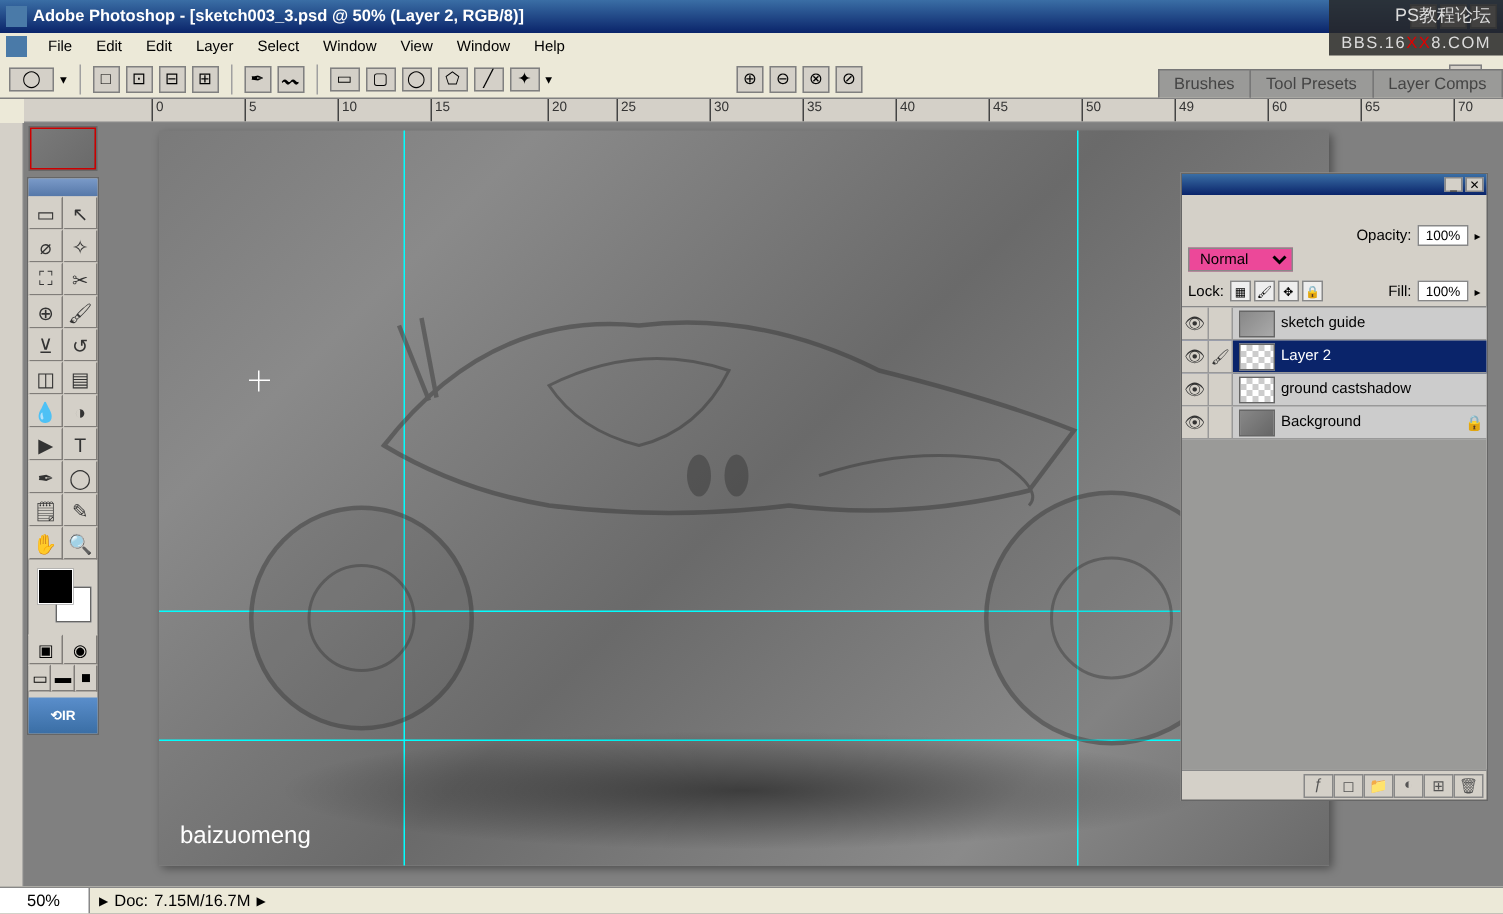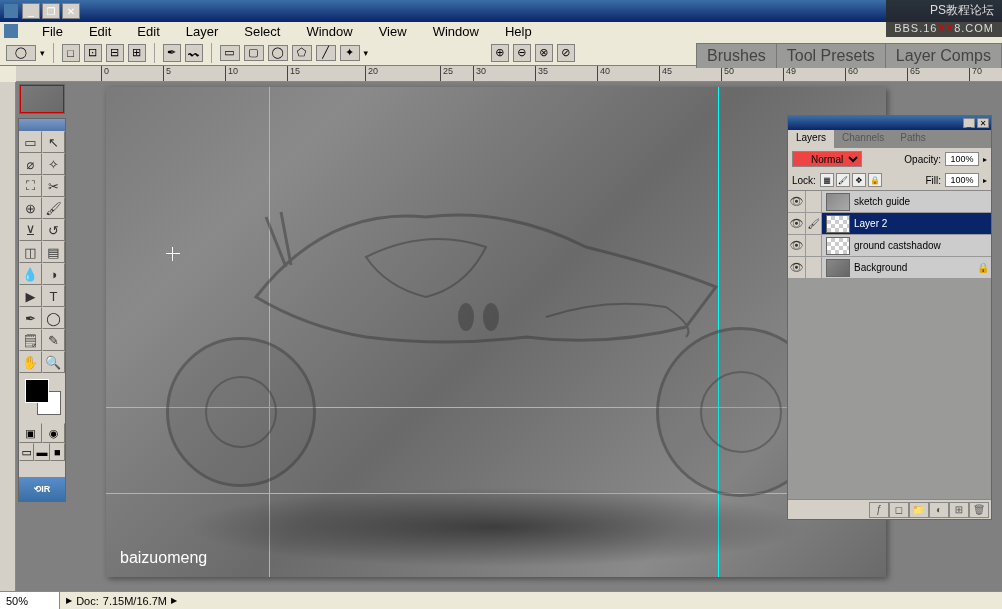--- a/index.html
+++ b/index.html
@@ -6,34 +6,34 @@
 body { background: #ece9d8; overflow: hidden; width: 1002px; height: 609px; position: relative; }
 
 .title-bar { height: 22px; background: linear-gradient(to bottom, #3a6ea5 0%, #0a246a 100%); color: white; display: flex; align-items: center; padding: 0 4px; }
 .title-bar .icon { width: 14px; height: 14px; background: #4a7aa8; margin-right: 4px; }
 .title-bar .title { flex: 1; font-weight: bold; font-size: 11px; }
 .win-controls { display: flex; gap: 2px; }
 .win-btn { width: 18px; height: 16px; background: #d4d0c8; border: 1px solid #808080; display: flex; align-items: center; justify-content: center; font-size: 10px; }
 
 .menu-bar { height: 18px; background: #ece9d8; display: flex; align-items: center; padding-left: 4px; gap: 0; }
 .menu-bar .ps-icon { width: 14px; height: 14px; background: #4a7aa8; margin-right: 6px; }
-.menu-item { padding: 4px 8px; cursor: pointer; font-size: 13px; margin-left: 10px; }
+.menu-item { padding: 4px 8px; cursor: pointer; font-size: 10px; }
 
 .options-bar { height: 26px; background: #ece9d8; border-bottom: 1px solid #808080; display: flex; align-items: center; padding: 0 6px; gap: 4px; }
 .opt-sep { width: 1px; height: 20px; background: #a0a0a0; margin: 0 4px; }
 .opt-btn { width: 18px; height: 18px; border: 1px solid #808080; background: #d4d0c8; display: flex; align-items: center; justify-content: center; }
 .opt-shape { width: 20px; height: 16px; border: 1px solid #808080; background: #d4d0c8; display: flex; align-items: center; justify-content: center; }
 
 .watermark-top { position: absolute; top: 0; right: 0; background: rgba(40,40,40,0.85); color: #fff; padding: 2px 8px; text-align: right; z-index: 200; }
 .watermark-top .line1 { color: #dcdcdc; font-size: 12px; }
 .watermark-top .line2 { color: #dcdcdc; font-size: 14px; letter-spacing: 1px; }
 .watermark-top .line2 .xx { color: #e00000; }
 
 .palette-well { position: absolute; top: 42px; right: 0; height: 26px; display: flex; align-items: center; gap: 0; z-index: 100; }
-.palette-tab { padding: 3px 10px; background: #9a9a98; color: #444; font-size: 16px; border: 1px solid #777; border-bottom: none; margin-left: -1px; }
+.palette-tab { padding: 3px 10px; background: #9a9a98; color: #444; font-size: 11px; border: 1px solid #777; border-bottom: none; margin-left: -1px; }
 .palette-well-btn { width: 22px; height: 20px; border: 1px solid #808080; background: #d4d0c8; margin-right: 8px; }
 
 .ruler-h { position: absolute; top: 66px; left: 16px; right: 0; height: 16px; background: #d4d0c8; border-bottom: 1px solid #888; overflow: hidden; }
 .ruler-h-inner { position: relative; height: 100%; display: flex; }
 .ruler-tick { position: absolute; top: 0; height: 100%; border-left: 1px solid #444; font-size: 9px; padding-left: 2px; color: #333; }
 
 .ruler-v { position: absolute; top: 82px; left: 0; bottom: 18px; width: 16px; background: #d4d0c8; border-right: 1px solid #888; }
 
 .workspace { position: absolute; top: 82px; left: 16px; right: 0; bottom: 18px; background: #808080; overflow: hidden; }
 
@@ -62,34 +62,34 @@
 .toolbox-header { height: 12px; background: linear-gradient(to bottom, #7a9ac8, #5577a8); }
 .toolbox-grid { display: grid; grid-template-columns: 1fr 1fr; }
 .tool-btn { width: 23px; height: 22px; border: 1px outset #d4d0c8; background: #d4d0c8; display: flex; align-items: center; justify-content: center; font-size: 13px; color: #333; cursor: pointer; }
 .colors-area { height: 50px; position: relative; }
 .fg-color { position: absolute; top: 6px; left: 6px; width: 24px; height: 24px; background: #000; border: 1px solid #fff; z-index: 2; }
 .bg-color { position: absolute; top: 18px; left: 18px; width: 24px; height: 24px; background: #fff; border: 1px solid #666; }
 .mode-row { display: grid; grid-template-columns: 1fr 1fr; }
 .mode-btn { width: 23px; height: 20px; border: 1px outset #d4d0c8; display: flex; align-items: center; justify-content: center; }
 .screen-row { display: grid; grid-template-columns: 1fr 1fr 1fr; }
 .screen-btn { height: 18px; border: 1px outset #d4d0c8; display: flex; align-items: center; justify-content: center; }
-.ir-icon { margin-top: 16px; height: 24px; background: linear-gradient(to bottom, #5a8ecb, #3a6ea5); display: flex; align-items: center; justify-content: center; color: white; font-weight: bold; font-size: 9px; }
+.ir-icon { margin-top: 4px; height: 24px; background: linear-gradient(to bottom, #5a8ecb, #3a6ea5); display: flex; align-items: center; justify-content: center; color: white; font-weight: bold; font-size: 9px; }
 
 .nav-thumb { position: absolute; top: 84px; left: 19px; width: 46px; height: 30px; background: linear-gradient(135deg,#888,#555); border: 1px solid #666; z-index: 51; }
 .nav-thumb-inner { width: 100%; height: 100%; background: linear-gradient(135deg,#7a7a7a,#6a6a6a); border: 1px solid #c00; position: relative; }
 
 .layers-panel { position: absolute; top: 115px; right: 10px; width: 205px; background: #d4d0c8; border: 1px solid #666; z-index: 80; }
 .panel-title-bar { height: 14px; background: linear-gradient(to bottom, #3a6ea5, #0a246a); display: flex; justify-content: flex-end; align-items: center; padding: 0 2px; gap: 2px; }
 .panel-title-bar .pbtn { width: 12px; height: 10px; background: #d4d0c8; border: 1px solid #888; font-size: 8px; display:flex; align-items:center; justify-content:center; }
 .panel-tabs { display: flex; height: 18px; background: #8a8a88; }
 .panel-tab { padding: 2px 8px; font-size: 10px; color: #555; }
 .panel-tab.active { background: #d4d0c8; color: #000; }
 .panel-row { display: flex; align-items: center; padding: 3px 4px; gap: 4px; }
 .panel-row label { font-size: 10px; }
-.panel-select { width: 70px; height: 16px; border: 1px solid #888; background: #ef4444; font-size: 10px; padding-left: 14px; }
+.panel-select { width: 70px; height: 16px; border: 1px solid #888; background: #ec4899; font-size: 10px; padding-left: 3px; margin-top: 32px; }
 .panel-input { width: 34px; height: 14px; border: 1px solid #888; background: white; font-size: 9px; text-align: center; }
 .lock-icons { display: flex; gap: 2px; }
 .lock-icon { width: 14px; height: 14px; border: 1px solid #888; background: #eee; display: flex; align-items: center; justify-content: center; font-size: 8px; }
 
 .layers-list { border-top: 1px solid #888; background: #ccc; max-height: 340px; }
 .layer-row { display: flex; align-items: center; height: 22px; border-bottom: 1px solid #999; }
 .layer-row.selected { background: #0a246a; color: white; }
 .layer-vis { width: 18px; height: 100%; border-right: 1px solid #999; display: flex; align-items: center; justify-content: center; font-size: 11px; background: #d4d0c8; color: #333; }
 .layer-link { width: 16px; height: 100%; border-right: 1px solid #999; background: #d4d0c8; }
 .layer-thumb { width: 24px; height: 18px; background: #fff; border: 1px solid #666; margin: 0 4px; background-image: repeating-conic-gradient(#ccc 0% 25%, #fff 0% 50%); background-size: 8px 8px; }
@@ -97,30 +97,31 @@
 .layer-thumb.bg { background: linear-gradient(135deg,#888,#666); }
 .layer-name { font-size: 10px; font-style: normal; flex: 1; }
 .layer-name.italic { }
 .layer-lock-ind { width: 14px; font-size: 10px; color: #333; }
 .layers-empty { height: 220px; background: #9a9a98; }
 
 .panel-bottom { display: flex; justify-content: flex-end; align-items: center; height: 20px; border-top: 1px solid #888; padding: 0 2px; gap: 0; }
 .pb-btn { width: 20px; height: 16px; border: 1px solid #888; background: #d4d0c8; display: flex; align-items: center; justify-content: center; font-size: 10px; color: #555; }
 
 .status-bar { position: absolute; bottom: 0; left: 0; right: 0; height: 18px; background: #ece9d8; border-top: 1px solid #888; display: flex; align-items: center; font-size: 10px; }
-.status-zoom { width: 60px; border-right: 1px solid #888; padding-left: 6px; background: white; height: 100%; display: flex; align-items: center; }
+.status-zoom { width: 60px; border-right: 1px solid #888; padding-left: 18px; background: white; height: 100%; display: flex; align-items: center; }
 .status-doc { padding-left: 6px; display: flex; align-items: center; gap: 4px; }
 .status-arrow { font-size: 8px; }
 
 </style>
 </head>
 <body>
 
 <div class="title-bar">
   <div class="icon"></div>
+  <div class="title">Adobe Photoshop - [sketch003_3.psd @ 50% (Layer 2, RGB/8)]</div>
   <div class="win-controls">
     <div class="win-btn">_</div>
     <div class="win-btn">❐</div>
     <div class="win-btn">✕</div>
   </div>
 </div>
 
 <div class="menu-bar">
   <div class="ps-icon"></div>
   <div class="menu-item">File</div>
@@ -175,21 +176,21 @@
   <div class="palette-tab">Layer Comps</div>
 </div>
 
 <div class="ruler-h">
   <div class="ruler-h-inner" id="ruler-h-inner">
       <div class="ruler-tick" style="left: 85px;">0</div>
       <div class="ruler-tick" style="left: 147px;">5</div>
       <div class="ruler-tick" style="left: 209px;">10</div>
       <div class="ruler-tick" style="left: 271px;">15</div>
       <div class="ruler-tick" style="left: 333px; margin-left: 16px;">20</div>
-      <div class="ruler-tick" style="left: 395px; margin-left: 29px;">25</div>
+      <div class="ruler-tick" style="left: 395px;">25</div>
       <div class="ruler-tick" style="left: 457px;">30</div>
       <div class="ruler-tick" style="left: 519px;">35</div>
       <div class="ruler-tick" style="left: 581px;">40</div>
       <div class="ruler-tick" style="left: 643px;">45</div>
       <div class="ruler-tick" style="left: 705px;">50</div>
       <div class="ruler-tick" style="left: 767px;">49</div>
       <div class="ruler-tick" style="left: 829px;">60</div>
       <div class="ruler-tick" style="left: 891px;">65</div>
       <div class="ruler-tick" style="left: 953px;">70</div>
     </div>
@@ -278,25 +279,20 @@
     <div class="screen-btn">■</div>
   </div>
   <div class="ir-icon">⟲IR</div>
 </div>
 
 <div class="layers-panel">
   <div class="panel-title-bar">
     <div class="pbtn">_</div>
     <div class="pbtn">✕</div>
   </div>
-  <div class="panel-tabs">
-    <div class="panel-tab active">Layers</div>
-    <div class="panel-tab">Channels</div>
-    <div class="panel-tab">Paths</div>
-  </div>
   <div class="panel-row">
     <select class="panel-select">
       <option>Normal</option>
     </select>
     <div style="flex:1"></div>
     <label>Opacity:</label>
     <input class="panel-input" value="100%" style="">
     <span style="font-size:8px;">▸</span>
   </div>
   <div class="panel-row">

